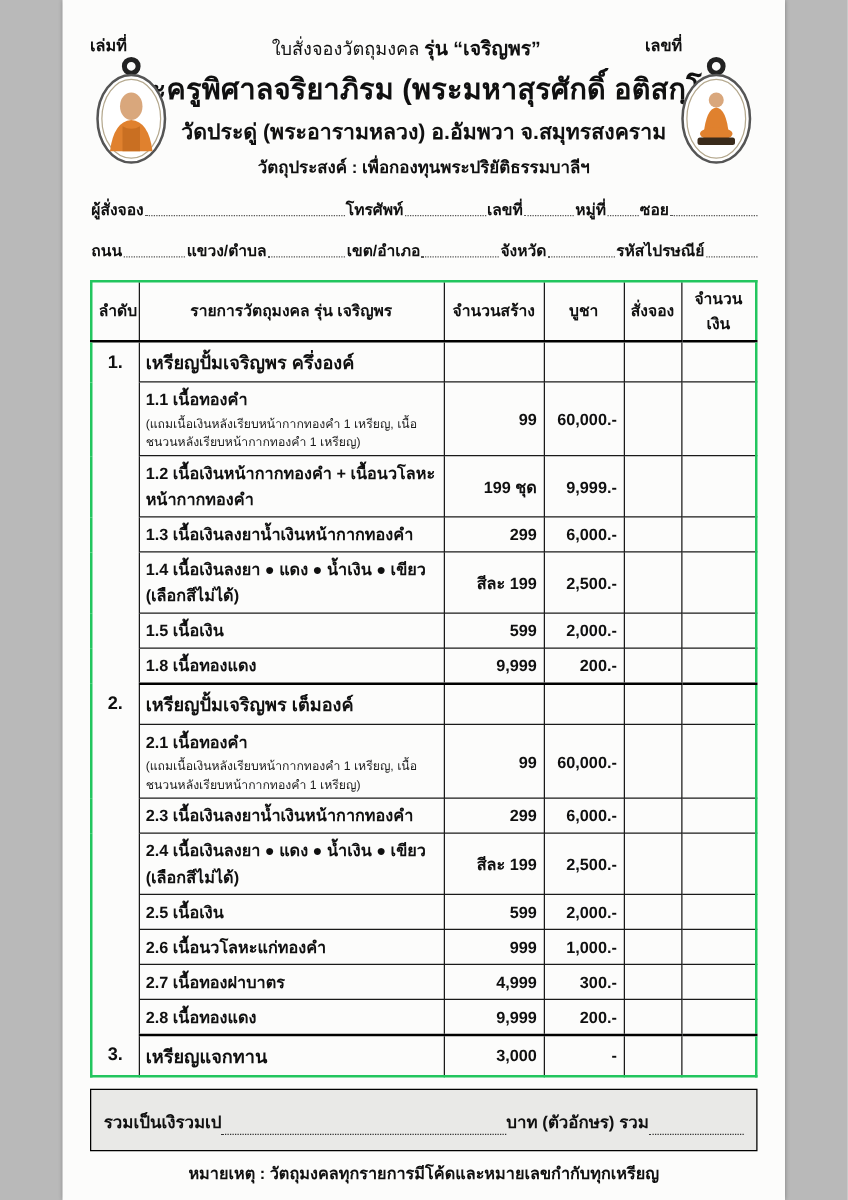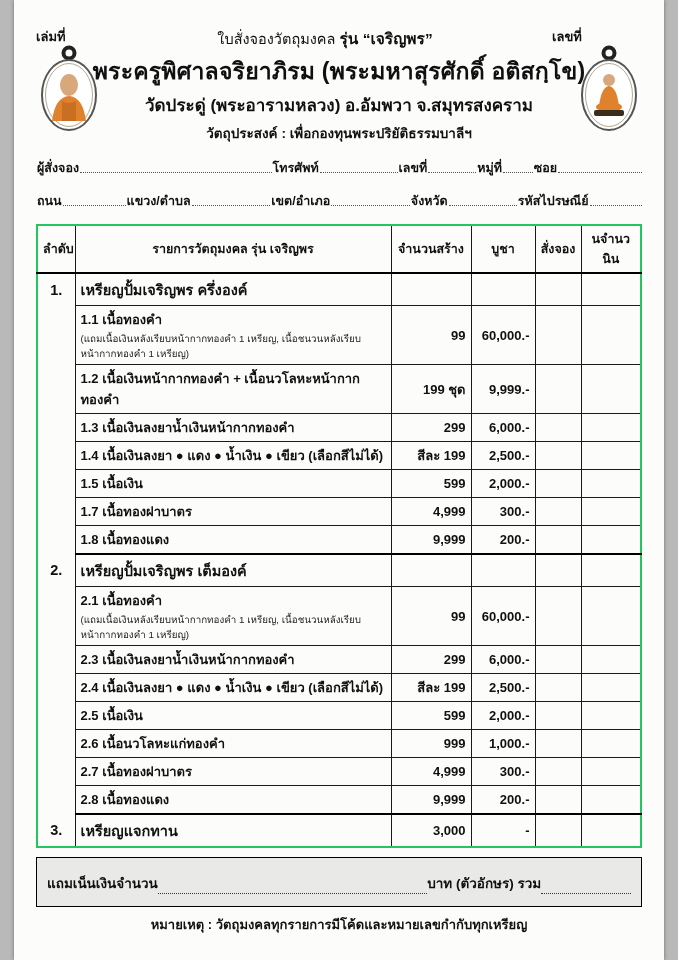--- a/index.html
+++ b/index.html
@@ -1,17 +1,17 @@
 <!DOCTYPE html>
 <html><head>
 <meta charset="utf-8">
 <style>
   html,body { margin:0; padding:0; background:#b9b9b9; }
   .page {
-    width:650px; height:960px; margin:0 auto; background:#fcfcfb;
+    width:578px; height:960px; margin:0 auto; background:#fcfcfb;
     font-family:"Liberation Sans", sans-serif; color:#101010;
     box-sizing:border-box; padding:26px 22px 8px 22px; position:relative;
     overflow:hidden; box-shadow:0 0 4px rgba(0,0,0,.4);
   }
   .top-row { display:flex; align-items:flex-start; font-size:13px; font-weight:bold; }
   .top-row .side { width:90px; }
   .top-row .side.right { text-align:left; padding-left:28px; }
   .center-title { flex:1; text-align:center; font-weight:normal; font-size:14.5px; }
   .center-title .bold { font-weight:bold; font-size:15.5px; }
 
@@ -124,21 +124,21 @@
         <col style="width:46px">
         <col style="width:60px">
     </colgroup>
     <thead id="order-thead">
         <tr>
           <th>ลำดับ</th>
           <th>รายการวัตถุมงคล  รุ่น  เจริญพร</th>
           <th>จำนวนสร้าง</th>
           <th>บูชา</th>
           <th>สั่งจอง</th>
-          <th>นจำนวนิน</th>
+          <th>จำนวนเงิน</th>
         </tr>
       </thead>
     <tbody id="order-tbody">
         <tr class="section">
           <td class="c-no">1.</td>
           <td class="c-item">
             <div>เหรียญปั้มเจริญพร ครึ่งองค์</div>
           </td>
           <td class="c-qty"></td>
           <td class="c-price"></td>
@@ -192,133 +192,123 @@
             <div>1.5 เนื้อเงิน</div>
           </td>
           <td class="c-qty">599</td>
           <td class="c-price">2,000.-</td>
           <td></td>
           <td></td>
         </tr>
         <tr class="sub">
           <td class="c-no"></td>
           <td class="c-item">
-            <div>1.7 เนื้อทองฝาบาตร</div>
+            <div>1.8 เนื้อทองแดง</div>
+          </td>
+          <td class="c-qty">9,999</td>
+          <td class="c-price">200.-</td>
+          <td></td>
+          <td></td>
+        </tr>
+        <tr class="section">
+          <td class="c-no">2.</td>
+          <td class="c-item">
+            <div>เหรียญปั้มเจริญพร เต็มองค์</div>
+          </td>
+          <td class="c-qty"></td>
+          <td class="c-price"></td>
+          <td></td>
+          <td></td>
+        </tr>
+        <tr class="sub">
+          <td class="c-no"></td>
+          <td class="c-item">
+            <div>2.1 เนื้อทองคำ</div>
+            <div class="fine">(แถมเนื้อเงินหลังเรียบหน้ากากทองคำ 1 เหรียญ, เนื้อชนวนหลังเรียบหน้ากากทองคำ 1 เหรียญ)</div>
+          </td>
+          <td class="c-qty">99</td>
+          <td class="c-price">60,000.-</td>
+          <td></td>
+          <td></td>
+        </tr>
+        <tr class="sub">
+          <td class="c-no"></td>
+          <td class="c-item">
+            <div>2.3 เนื้อเงินลงยาน้ำเงินหน้ากากทองคำ</div>
+          </td>
+          <td class="c-qty">299</td>
+          <td class="c-price">6,000.-</td>
+          <td></td>
+          <td></td>
+        </tr>
+        <tr class="sub">
+          <td class="c-no"></td>
+          <td class="c-item">
+            <div>2.4 เนื้อเงินลงยา   ● แดง   ● น้ำเงิน   ● เขียว (เลือกสีไม่ได้)</div>
+          </td>
+          <td class="c-qty">สีละ 199</td>
+          <td class="c-price">2,500.-</td>
+          <td></td>
+          <td></td>
+        </tr>
+        <tr class="sub">
+          <td class="c-no"></td>
+          <td class="c-item">
+            <div>2.5 เนื้อเงิน</div>
+          </td>
+          <td class="c-qty">599</td>
+          <td class="c-price">2,000.-</td>
+          <td></td>
+          <td></td>
+        </tr>
+        <tr class="sub">
+          <td class="c-no"></td>
+          <td class="c-item">
+            <div>2.6 เนื้อนวโลหะแก่ทองคำ</div>
+          </td>
+          <td class="c-qty">999</td>
+          <td class="c-price">1,000.-</td>
+          <td></td>
+          <td></td>
+        </tr>
+        <tr class="sub">
+          <td class="c-no"></td>
+          <td class="c-item">
+            <div>2.7 เนื้อทองฝาบาตร</div>
           </td>
           <td class="c-qty">4,999</td>
           <td class="c-price">300.-</td>
           <td></td>
           <td></td>
         </tr>
         <tr class="sub">
           <td class="c-no"></td>
           <td class="c-item">
-            <div>1.8 เนื้อทองแดง</div>
+            <div>2.8 เนื้อทองแดง</div>
           </td>
           <td class="c-qty">9,999</td>
           <td class="c-price">200.-</td>
           <td></td>
           <td></td>
         </tr>
         <tr class="section">
-          <td class="c-no">2.</td>
-          <td class="c-item">
-            <div>เหรียญปั้มเจริญพร เต็มองค์</div>
-          </td>
-          <td class="c-qty"></td>
-          <td class="c-price"></td>
-          <td></td>
-          <td></td>
-        </tr>
-        <tr class="sub">
-          <td class="c-no"></td>
-          <td class="c-item">
-            <div>2.1 เนื้อทองคำ</div>
-            <div class="fine">(แถมเนื้อเงินหลังเรียบหน้ากากทองคำ 1 เหรียญ, เนื้อชนวนหลังเรียบหน้ากากทองคำ 1 เหรียญ)</div>
-          </td>
-          <td class="c-qty">99</td>
-          <td class="c-price">60,000.-</td>
-          <td></td>
-          <td></td>
-        </tr>
-        <tr class="sub">
-          <td class="c-no"></td>
-          <td class="c-item">
-            <div>2.3 เนื้อเงินลงยาน้ำเงินหน้ากากทองคำ</div>
-          </td>
-          <td class="c-qty">299</td>
-          <td class="c-price">6,000.-</td>
-          <td></td>
-          <td></td>
-        </tr>
-        <tr class="sub">
-          <td class="c-no"></td>
-          <td class="c-item">
-            <div>2.4 เนื้อเงินลงยา   ● แดง   ● น้ำเงิน   ● เขียว (เลือกสีไม่ได้)</div>
-          </td>
-          <td class="c-qty">สีละ 199</td>
-          <td class="c-price">2,500.-</td>
-          <td></td>
-          <td></td>
-        </tr>
-        <tr class="sub">
-          <td class="c-no"></td>
-          <td class="c-item">
-            <div>2.5 เนื้อเงิน</div>
-          </td>
-          <td class="c-qty">599</td>
-          <td class="c-price">2,000.-</td>
-          <td></td>
-          <td></td>
-        </tr>
-        <tr class="sub">
-          <td class="c-no"></td>
-          <td class="c-item">
-            <div>2.6 เนื้อนวโลหะแก่ทองคำ</div>
-          </td>
-          <td class="c-qty">999</td>
-          <td class="c-price">1,000.-</td>
-          <td></td>
-          <td></td>
-        </tr>
-        <tr class="sub">
-          <td class="c-no"></td>
-          <td class="c-item">
-            <div>2.7 เนื้อทองฝาบาตร</div>
-          </td>
-          <td class="c-qty">4,999</td>
-          <td class="c-price">300.-</td>
-          <td></td>
-          <td></td>
-        </tr>
-        <tr class="sub">
-          <td class="c-no"></td>
-          <td class="c-item">
-            <div>2.8 เนื้อทองแดง</div>
-          </td>
-          <td class="c-qty">9,999</td>
-          <td class="c-price">200.-</td>
-          <td></td>
-          <td></td>
-        </tr>
-        <tr class="section">
           <td class="c-no">3.</td>
           <td class="c-item">
             <div>เหรียญแจกทาน</div>
           </td>
           <td class="c-qty">3,000</td>
           <td class="c-price">-</td>
           <td></td>
           <td></td>
         </tr>
       </tbody>
   </table>
 
   <div class="total-box">
-    <span>แถมเน็นเงินจำนวน</span>
+    <span>รวมเป็นเงิรวมเป</span>
     <span class="dots d1"></span>
     <span>บาท (ตัวอักษร)  รวม</span>
     <span class="dots d2"></span>
   </div>
 
   <div class="notes" id="notes">
       <div>หมายเหตุ : วัตถุมงคลทุกรายการมีโค้ดและหมายเลขกำกับทุกเหรียญ</div>
     </div>
 
 </div>

